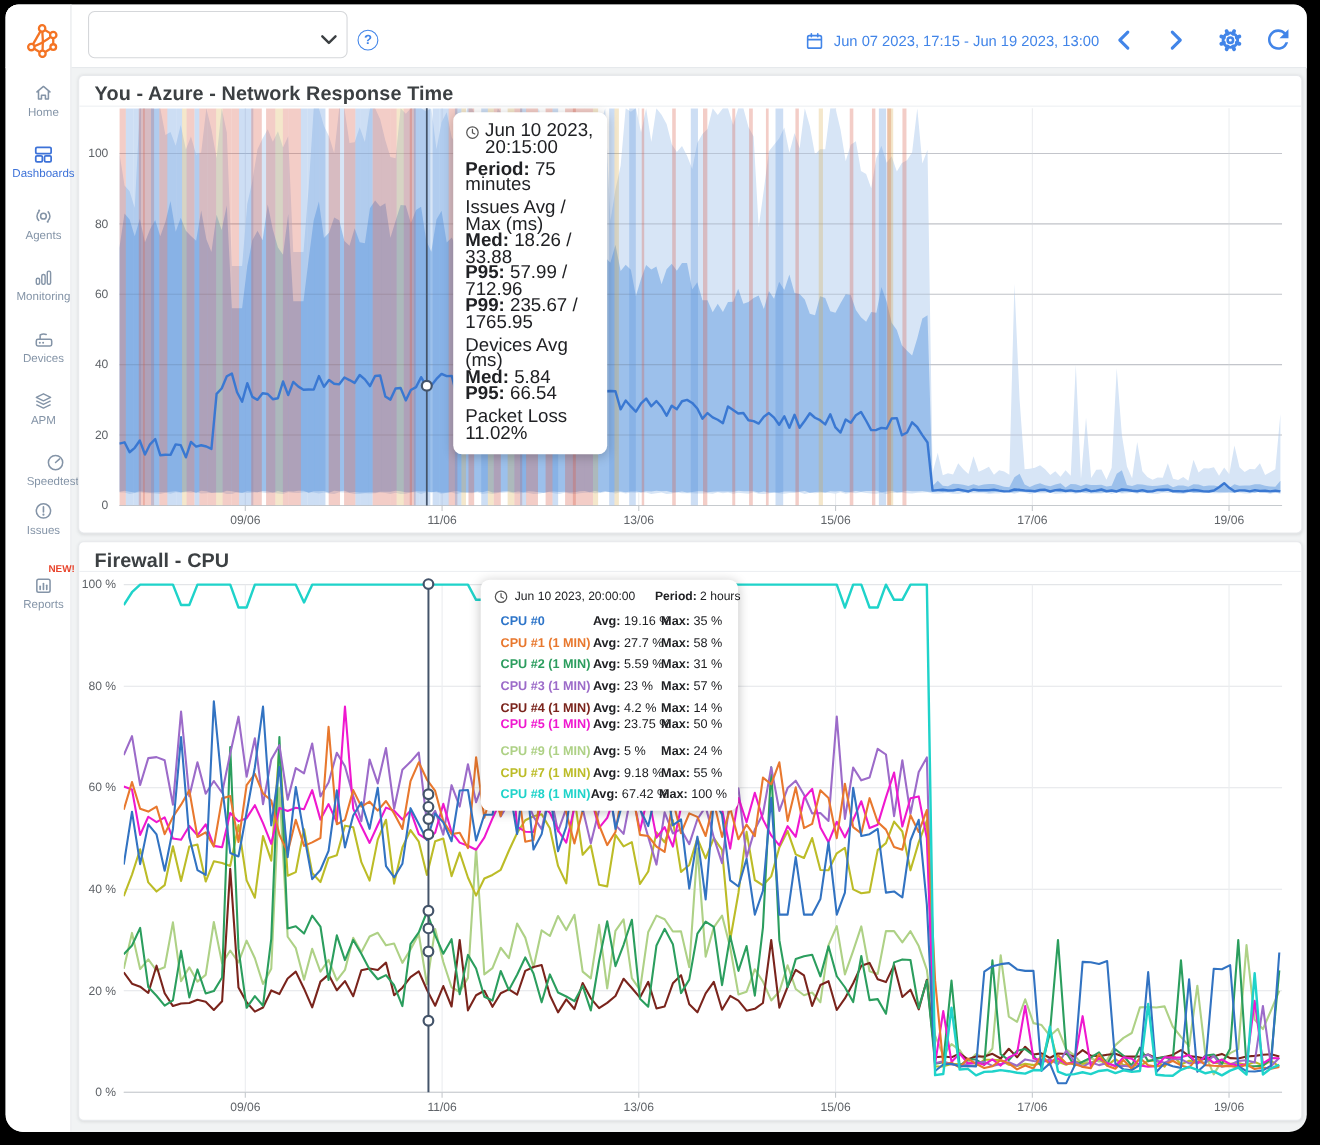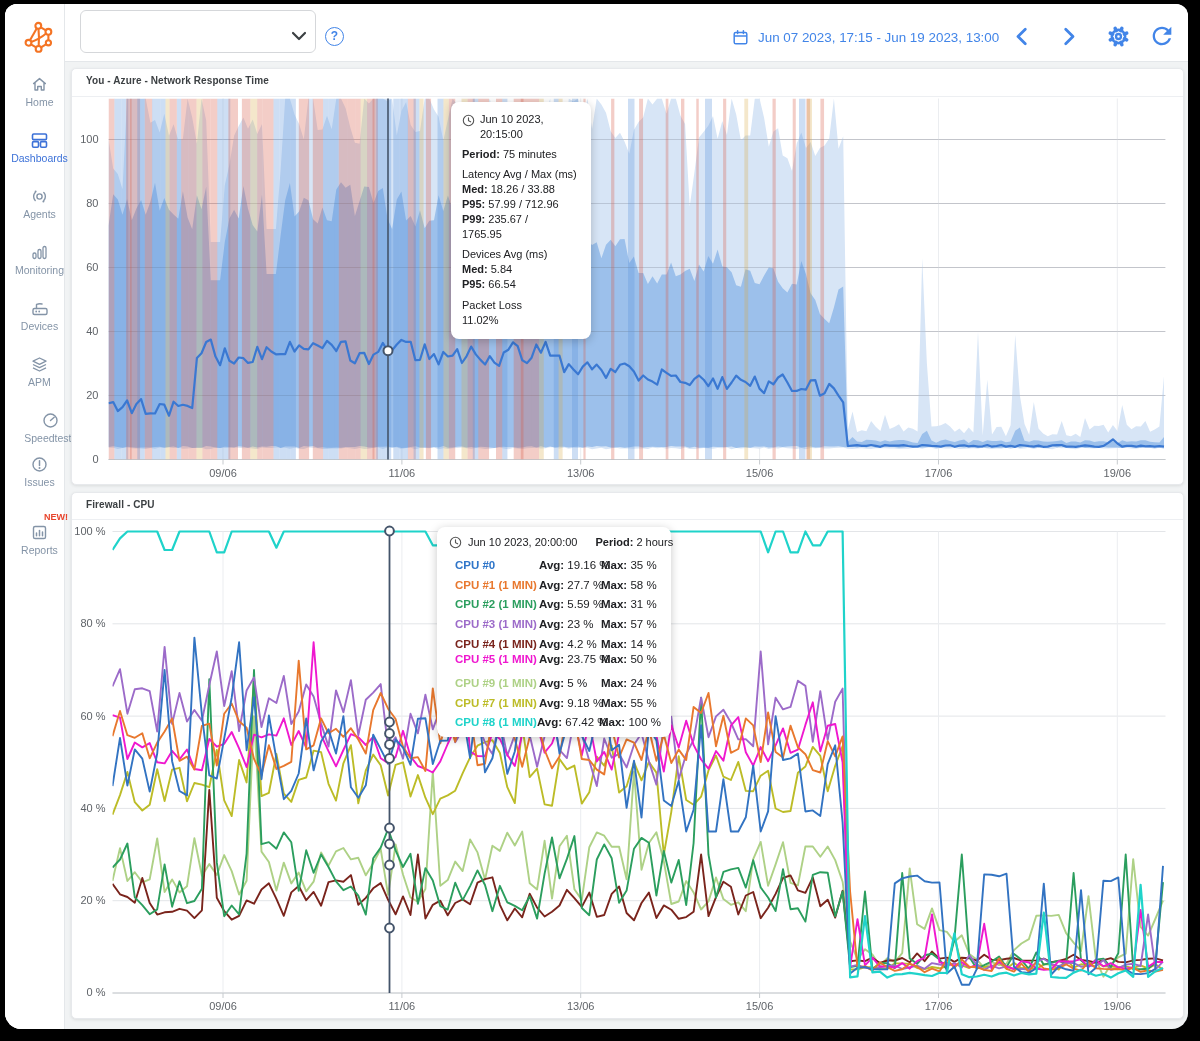--- a/index.html
+++ b/index.html
@@ -1,19 +1,19 @@
 <!DOCTYPE html>
 <html><head><meta charset="utf-8"><style>
 *{margin:0;padding:0;box-sizing:border-box}
 html,body{width:1200px;height:1041px;background:#000;font-family:"Liberation Sans",sans-serif;overflow:hidden}
 .page{position:absolute;left:5px;top:4px;width:1183px;height:1025px;background:#f1f3f4;border-radius:12px 12px 16px 16px;overflow:hidden}
 .topbar{position:absolute;left:0;top:0;width:1183px;height:58px;background:#fff;border-bottom:1px solid #e4e7ea}
 .sidebar{position:absolute;left:0;top:0;width:59.5px;height:1025px;background:#fff;border-right:1px solid #e4e7ea}
 .card{position:absolute;background:#fff;border:1px solid #e7e9ec;border-radius:5px;box-shadow:0 1px 3px rgba(60,64,67,.12);overflow:hidden}
-.ctitle{position:absolute;left:14px;top:6px;font-size:10px;font-weight:700;color:#3c4043;letter-spacing:.1px}
+.ctitle{position:absolute;left:14px;top:6px;font-size:18px;font-weight:700;color:#3c4043;letter-spacing:.1px}
 .cdiv{position:absolute;left:0;right:0;height:1px;background:#edeff2}
 .sitem{position:absolute;width:59px;text-align:center;color:#8494a7;font-size:10.5px}
 .sitem svg{display:block;margin:0 auto 3px auto}
 .sitem.active{color:#3d72d8}
 .tt{position:absolute;background:#fff;border-radius:8px;box-shadow:0 2px 10px rgba(0,0,0,0.22);font-size:11.5px;color:#202124;z-index:5}
 .b{font-weight:700}
 </style></head><body>
 <div class="page"></div>
 <div style="position:absolute;left:5px;top:4px;width:1183px;height:1025px;border-radius:12px 12px 16px 16px;overflow:hidden">
     <div class="topbar"></div>
@@ -304,30 +304,30 @@
         <circle cx="317.5" cy="229.0" r="4.4" fill="#fff" stroke="#44546a" stroke-width="2"></circle>
         <circle cx="317.5" cy="240.5" r="4.4" fill="#fff" stroke="#44546a" stroke-width="2"></circle>
         <circle cx="317.5" cy="251.5" r="4.4" fill="#fff" stroke="#44546a" stroke-width="2"></circle>
         <circle cx="317.5" cy="265.5" r="4.4" fill="#fff" stroke="#44546a" stroke-width="2"></circle>
         <circle cx="317.5" cy="335.0" r="4.4" fill="#fff" stroke="#44546a" stroke-width="2"></circle>
         <circle cx="317.5" cy="351.0" r="4.4" fill="#fff" stroke="#44546a" stroke-width="2"></circle>
         <circle cx="317.5" cy="372.0" r="4.4" fill="#fff" stroke="#44546a" stroke-width="2"></circle>
         <circle cx="317.5" cy="435.0" r="4.4" fill="#fff" stroke="#44546a" stroke-width="2"></circle>
       </svg>
     </div>
-    <div class="tt" style="left:446px;top:98px;width:140px;padding:10px 8px 12px 11px;line-height:14.8px;font-size:11px">
+    <div class="tt" style="left:407px;top:98px;width:140px;padding:10px 8px 12px 11px;line-height:14.8px;font-size:17px">
       <div style="display:flex;gap:5px;align-items:flex-start;margin-bottom:5px">
         <div style="margin-top:2px"><svg width="13" height="13" viewBox="0 0 14 14" style="flex:none">
             <circle cx="7" cy="7" r="5.6" fill="none" stroke="#555" stroke-width="1.2"></circle>
             <path d="M7 4 L7 7.2 L9.3 8.4" fill="none" stroke="#555" stroke-width="1.2" stroke-linecap="round"></path>
           </svg></div>
         <div>Jun 10 2023,<br>20:15:00</div>
       </div>
       <div style="margin-bottom:6px"><span class="b">Period:</span> 75 minutes</div>
-      <div>Latency Avg / Max (ms)</div>
+      <div>Issues Avg / Max (ms)</div>
       <div><span class="b">Med:</span> 18.26 / 33.88</div>
       <div><span class="b">P95:</span> 57.99 / 712.96</div>
       <div style="margin-bottom:6px"><span class="b">P99:</span> 235.67 /<br>1765.95</div>
       <div>Devices Avg (ms)</div>
       <div><span class="b">Med:</span> 5.84</div>
       <div style="margin-bottom:6px"><span class="b">P95:</span> 66.54</div>
       <div>Packet Loss</div>
       <div>11.02%</div>
     </div>
     <div class="tt" style="left:432px;top:523px;width:234px;height:210px;padding:9px 10px 10px 12px">

